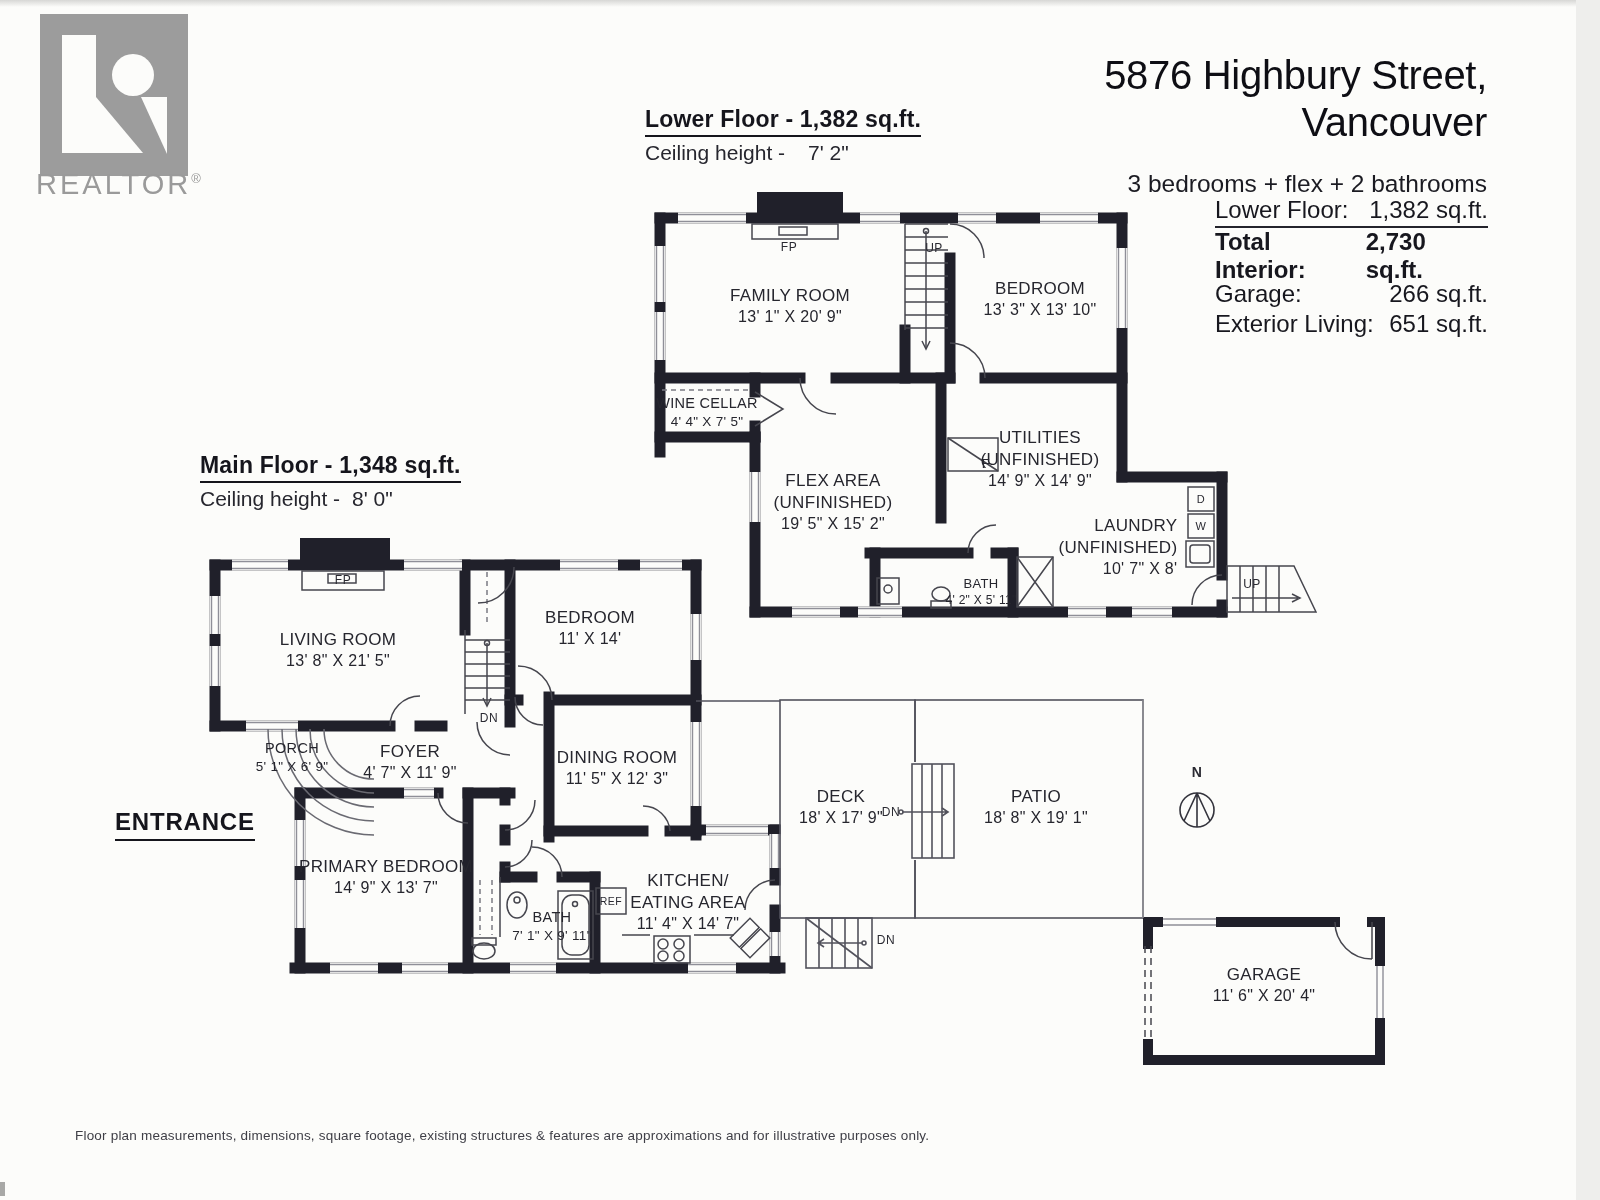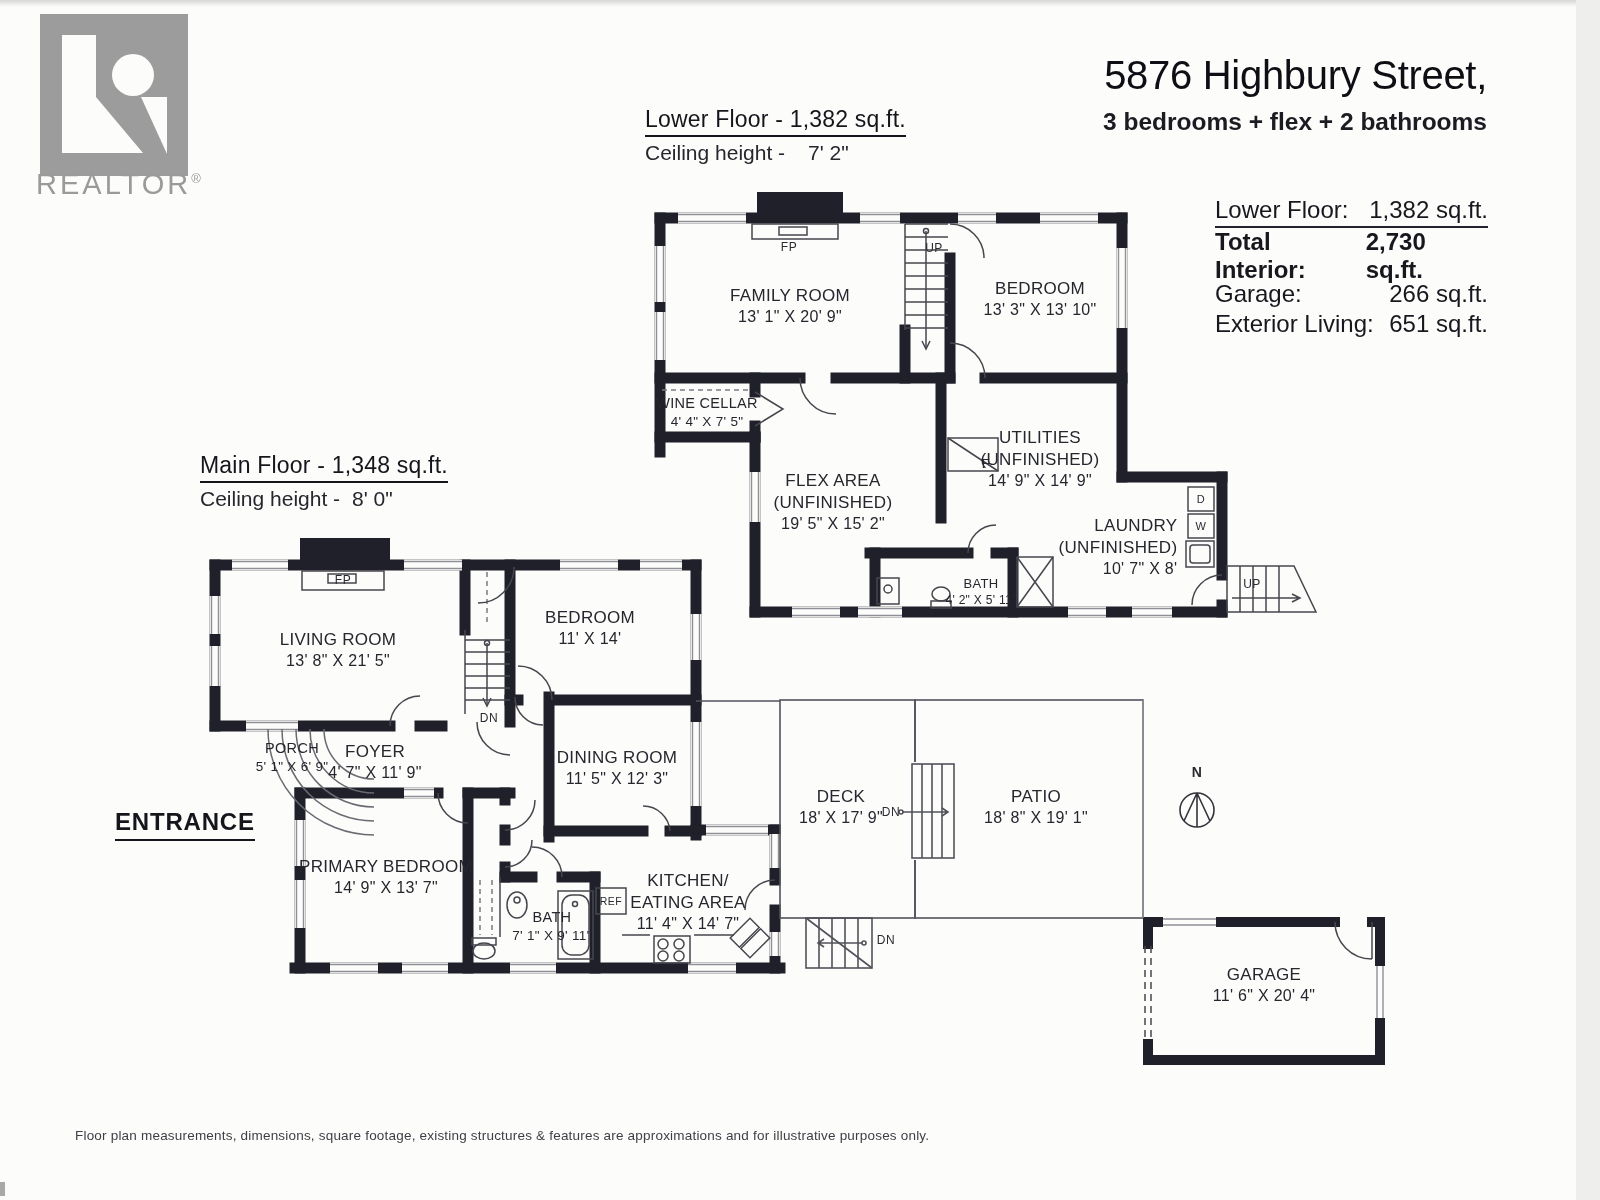--- a/index.html
+++ b/index.html
@@ -9,28 +9,28 @@
   .lbl{position:absolute;transform:translate(-50%,-50%);text-align:center;white-space:nowrap;
        color:#26262e;letter-spacing:.3px;line-height:1.3;}
   .room-name{font-size:17px;}
   .room-dims{font-size:16px;}
   .sm .room-name{font-size:14.5px;}
   .sm .room-dims{font-size:13.5px;}
   .xs .room-name{font-size:13px;}
   .xs .room-dims{font-size:12px;}
   .marker{position:absolute;transform:translate(-50%,-50%);font-size:12px;color:#2a2a32;
           letter-spacing:.5px;white-space:nowrap;}
-  .floor-title{position:absolute;font-size:23px;font-weight:normal;color:#15151c;
+  .floor-title{position:absolute;font-size:23px;font-weight:bold;color:#15151c;
                border-bottom:2.5px solid #15151c;padding-bottom:2px;letter-spacing:.2px;}
   .ceiling{position:absolute;font-size:21px;color:#26262e;}
   .entrance{position:absolute;font-size:24px;font-weight:bold;color:#15151c;letter-spacing:.8px;
             border-bottom:2.5px solid #15151c;padding-bottom:3px;}
   .addr{position:absolute;right:113px;top:52px;text-align:right;color:#0e0e14;}
   .addr .line{font-size:40px;font-weight:normal;line-height:1.17;letter-spacing:-.3px;}
-  .addr .sub{font-size:24.5px;font-weight:bold;margin-top:9px;color:#1b1b22;}
+  .addr .sub{font-size:24.5px;font-weight:normal;margin-top:24px;color:#1b1b22;}
   .stats{position:absolute;left:1215px;top:196px;width:273px;font-size:24px;color:#17171e;}
   .stats .row{display:flex;justify-content:space-between;align-items:baseline;height:30px;}
   .stats .row.rule{border-bottom:2.2px solid #23232b;}
   .stats .row.total{font-weight:bold;}
   .stats .gap{height:22px;}
   .brand-text{position:absolute;left:36px;top:168px;font-size:29px;color:#9a9a9a;letter-spacing:3px;}
   .brand-text sup{font-size:13px;letter-spacing:0;}
   .disclaimer{position:absolute;left:75px;top:1128px;font-size:13.5px;color:#3e3e46;letter-spacing:.2px;}
   .edge-top{position:absolute;left:0;top:0;width:1600px;height:7px;
             background:linear-gradient(#d7d7d5,rgba(215,215,213,0));}
@@ -306,20 +306,21 @@
       <circle cx="93" cy="61" r="21" fill="#fcfcfa"></circle>
       <polygon points="56,83 56,139 103,139" fill="#fcfcfa"></polygon>
       <polygon points="101,83 127,83 127,140" fill="#fcfcfa"></polygon>
     </g>
   </svg>
 
   <div class="brand-text"><span>REALTOR</span><sup>®</sup></div>
 
   <div class="addr">
     <div class="line">5876 Highbury Street,</div>
+    <div class="line">Vancouver</div>
     <div class="sub">3 bedrooms + flex + 2 bathrooms</div>
   </div>
 
   <div class="stats">
     <div class="row rule">
         <span>Lower Floor:</span>
         <span>1,382 sq.ft.</span>
       </div>
     <div class="row total">
         <span>Total Interior:</span>
@@ -387,21 +388,21 @@
     <div class="room-dims">11' X 14'</div>
     </div>
   <div class="lbl" style="left:617px;top:768px;">
     <div class="room-name">DINING ROOM</div>
     <div class="room-dims">11' 5" X 12' 3"</div>
     </div>
   <div class="lbl sm" style="left:292px;top:757px;">
     <div class="room-name">PORCH</div>
     <div class="room-dims">5' 1" X 6' 9"</div>
     </div>
-  <div class="lbl" style="left:375px;top:762px;text-align:center;">
+  <div class="lbl" style="left:410px;top:762px;text-align:center;">
     <div class="room-name">FOYER</div>
     <div class="room-dims">4' 7" X 11' 9"</div>
     </div>
   <div class="lbl" style="left:386px;top:877px;">
     <div class="room-name">PRIMARY BEDROOM</div>
     <div class="room-dims">14' 9" X 13' 7"</div>
     </div>
   <div class="lbl sm" style="left:552px;top:926px;">
     <div class="room-name">BATH</div>
     <div class="room-dims">7' 1" X 9' 11"</div>

